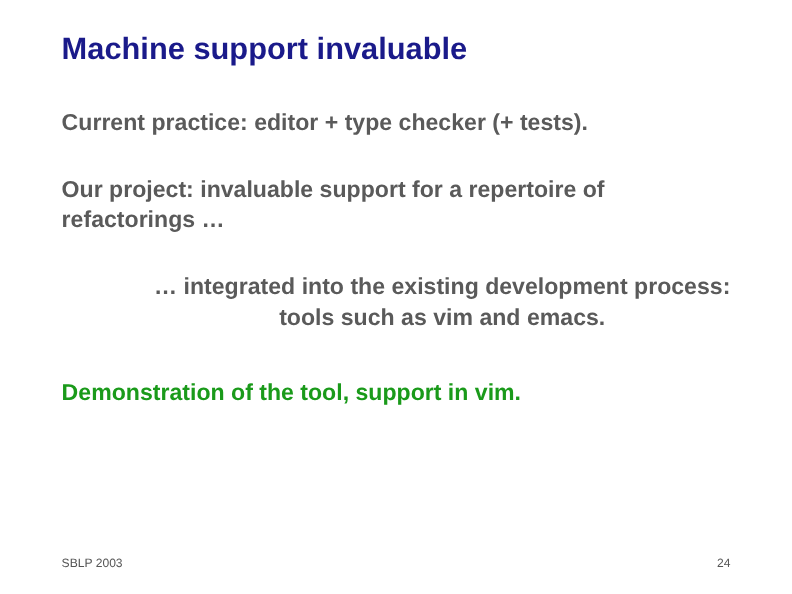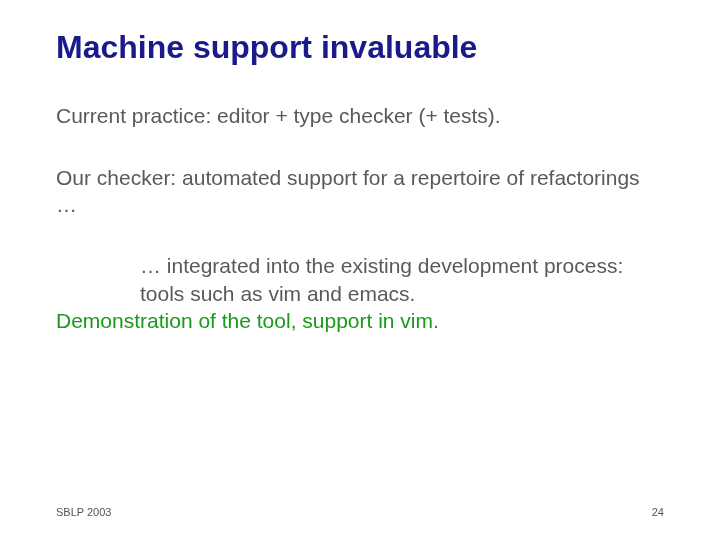--- a/index.html
+++ b/index.html
@@ -13,37 +13,39 @@
     overflow: hidden;
   }
   .slide {
     position: relative;
     width: 720px;
     height: 540px;
     box-sizing: border-box;
     padding: 28px 56px 20px 56px;
   }
   .title {
-    font-size: 32px;
+    font-size: 28px;
     font-weight: bold;
     color: #1a1a8a;
     margin: 0 0 36px 0;
     line-height: 1.2;
   }
   .body-text {
     font-size: 21px;
     color: #5a5a5a;
     line-height: 1.3;
     margin: 0;
+    font-weight: bold;
   }
   .p1 { margin-bottom: 34px; }
   .p2 { margin-bottom: 34px; }
   .p3 {
     padding-left: 84px;
-    text-align: left;
+    text-align: center;
+    margin-bottom: 42px;
   }
   .p4 {
     color: #1a9a1a;
   }
   .footer {
     position: absolute;
     left: 56px;
     right: 56px;
     bottom: 22px;
     display: flex;
@@ -53,21 +55,21 @@
   }
 </style>
 </head>
 <body>
 
 <div class="slide">
   <h1 class="title">Machine support invaluable</h1>
 
   <p class="body-text p1">Current practice: editor + type checker (+ tests).</p>
 
-  <p class="body-text p2">Our checker: automated support for a repertoire of refactorings …</p>
+  <p class="body-text p2">Our project: invaluable support for a repertoire of refactorings …</p>
 
   <p class="body-text p3">… integrated into the existing development process: tools such as vim and emacs.</p>
 
   <p class="body-text p4">Demonstration of the tool, support in vim.</p>
 
   <div class="footer">
     <span>SBLP 2003</span>
     <span>24</span>
   </div>
 </div>

